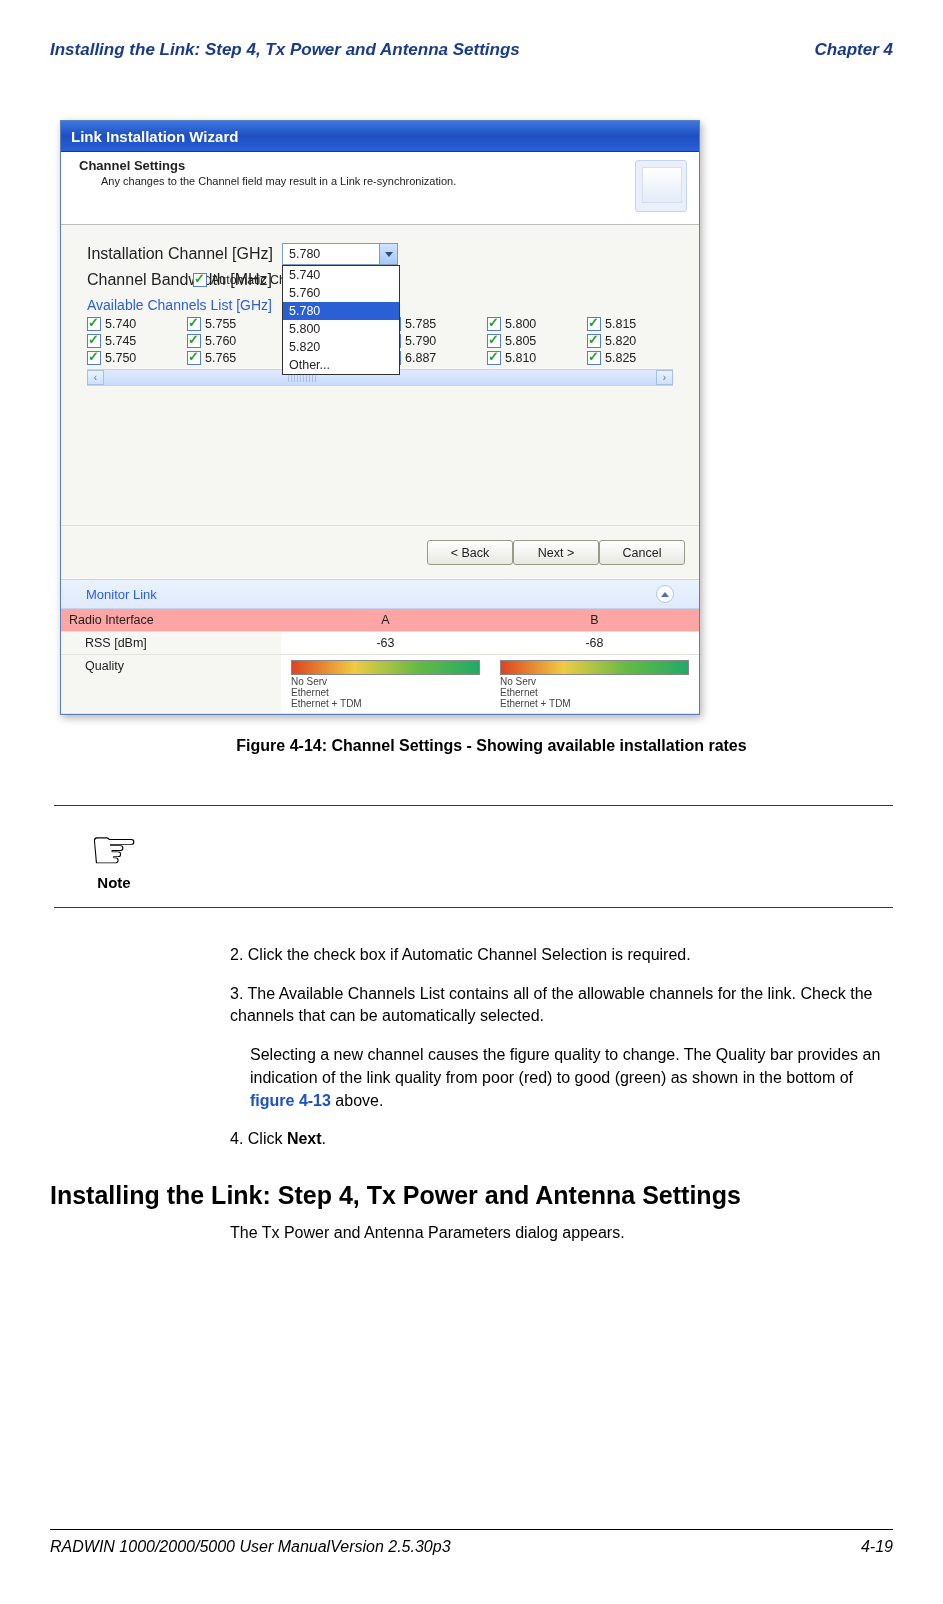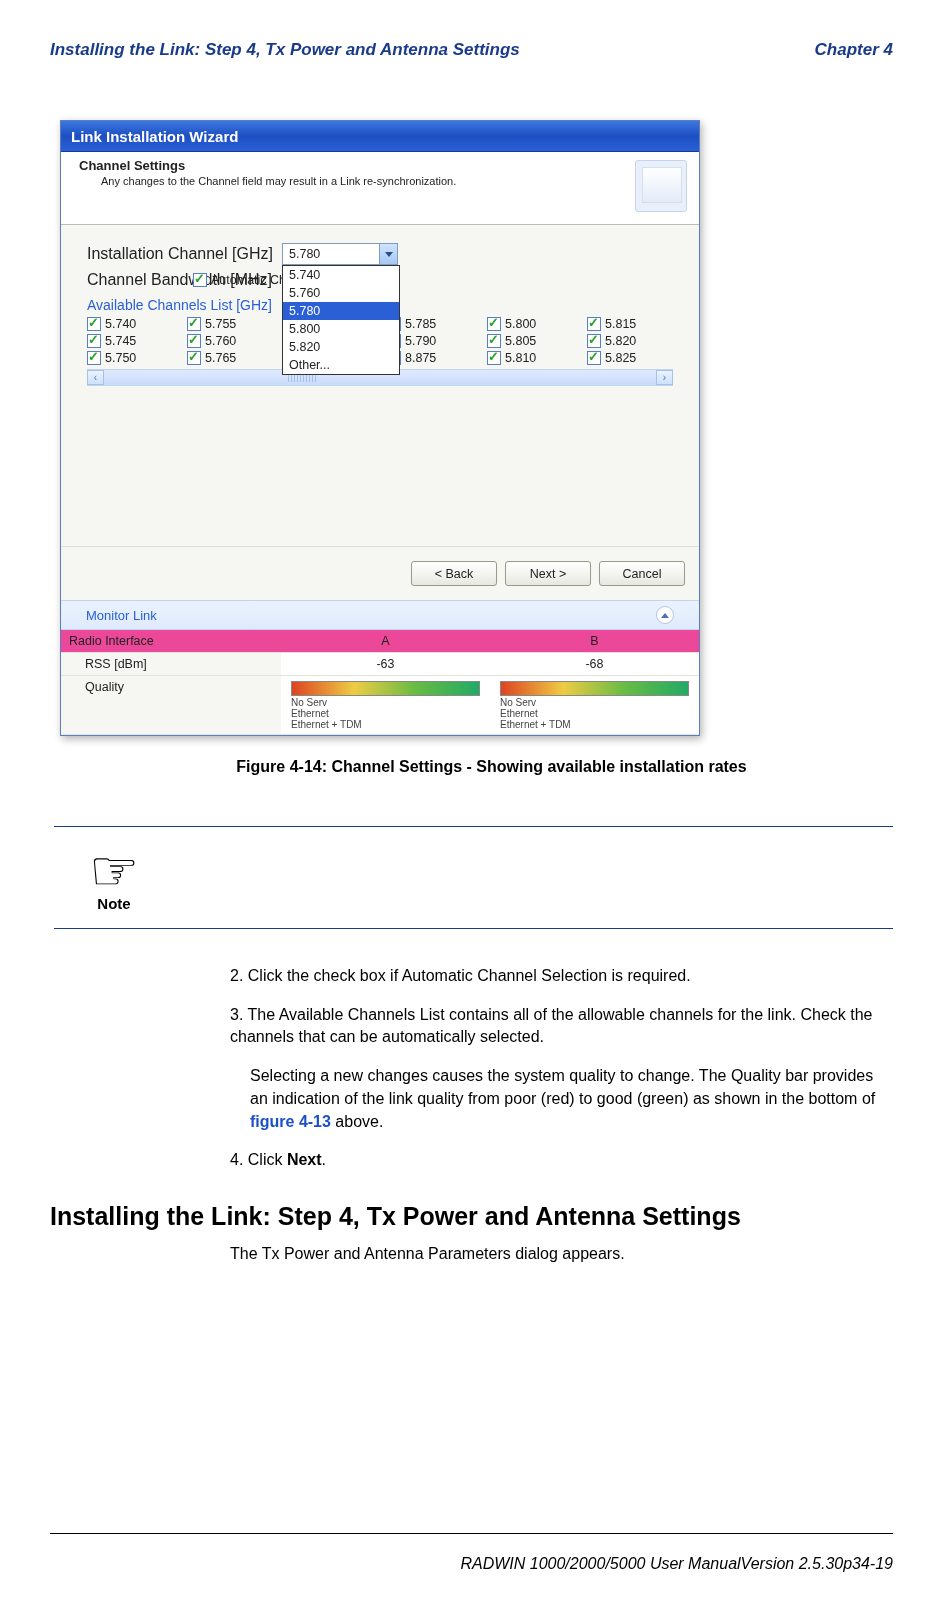--- a/index.html
+++ b/index.html
@@ -178,25 +178,23 @@
   .scroll-arrow.left { left: -1px; }
   .scroll-arrow.right { right: -1px; }
   .scroll-grip {
     position: absolute; left: 200px; top: 3px;
     width: 30px; height: 9px;
     background: repeating-linear-gradient(90deg,#a7c0ea 0 1px, transparent 1px 3px);
   }
   .wizard-btn-row {
     display: flex;
     justify-content: flex-end;
-    gap: 8px;
     padding: 14px 14px 14px 0;
     background: #f6f6f2;
     border-top: 1px solid #ddd;
-    margin-top: 21px;
   }
   .wiz-btn {
     height: 25px;
     min-width: 86px;
     background: linear-gradient(#fff, #e8e8e2);
     border: 1px solid #9a9a88;
     border-radius: 3px;
     font-size: 12.5px;
     display: flex; align-items: center; justify-content: center;
   }
@@ -227,21 +225,21 @@
   .monitor-table {
     display: grid;
     grid-template-columns: 220px 1fr 1fr;
     font-size: 12.5px;
     background: #fff;
   }
   .monitor-table > div {
     padding: 4px 8px;
     border-bottom: 1px solid #e4e4de;
   }
-  .monitor-table .hdr { background: #ec4899; text-align: center; }
+  .monitor-table .hdr { background: #fca5a5; text-align: center; }
   .monitor-table .rowlabel { background: #f6f6f2; padding-left: 24px; }
   .quality-bar {
     height: 15px;
     background: linear-gradient(90deg, #d42, #ec4, #6b4, #2a6);
     border: 1px solid #888;
     margin: 1px 2px;
   }
   .quality-labels {
     display: flex;
     justify-content: space-between;
@@ -295,25 +293,25 @@
     margin-bottom: 14px;
   }
   .section-body {
     margin-left: 180px;
     font-size: 16px;
   }
   
   .page-footer {
     position: absolute;
     left: 50px; right: 50px;
-    bottom: 31px;
+    bottom: 48px;
     border-top: 1.5px solid #000;
-    padding-top: 21px;
-    display: flex;
-    justify-content: flex-end;
+    padding-top: 8px;
+    display: flex;
+    justify-content: space-between;
     font-size: 16px;
     font-style: italic;
   }
 </style>
 </head>
 <body>
 
 <div class="header-row">
   <span>Installing the Link: Step 4, Tx Power and Antenna Settings</span>
   <span>Chapter 4</span>
@@ -416,21 +414,21 @@
         <div class="channel-cell">
           <span class="cb checked"></span>
           <span>5.765</span>
         </div>
         <div class="channel-cell">
           <span class="cb checked"></span>
           <span>5.780</span>
         </div>
         <div class="channel-cell">
           <span class="cb checked"></span>
-          <span>8.875</span>
+          <span>6.887</span>
         </div>
         <div class="channel-cell">
           <span class="cb checked"></span>
           <span>5.810</span>
         </div>
         <div class="channel-cell">
           <span class="cb checked"></span>
           <span>5.825</span>
         </div>
       </div>
@@ -490,21 +488,21 @@
   <div class="note-icon-col">
     <div class="hand-icon">☞</div>
     <div class="note-label">Note</div>
   </div>
 </div>
 
 <div class="steps">
   <p>2. Click the check box if Automatic Channel Selection is required.</p>
   <p>3. The Available Channels List contains all of the allowable channels for the link. Check the channels that can be automatically selected.</p>
   <p class="sub">
-    <span>Selecting a new changes causes the system quality to change. The Quality bar provides an indication of the link quality from poor (red) to good (green) as shown in the bottom of </span><span class="figref">figure 4-13</span><span> above.</span>
+    <span>Selecting a new channel causes the figure quality to change. The Quality bar provides an indication of the link quality from poor (red) to good (green) as shown in the bottom of </span><span class="figref">figure 4-13</span><span> above.</span>
   </p>
   <p>
     <span>4. Click </span><b>Next</b><span>.</span>
   </p>
 </div>
 
 <div class="section-heading">Installing the Link: Step 4, Tx Power and Antenna Settings</div>
 <div class="section-body">The Tx Power and Antenna Parameters dialog appears.</div>
 
 <div class="page-footer">

